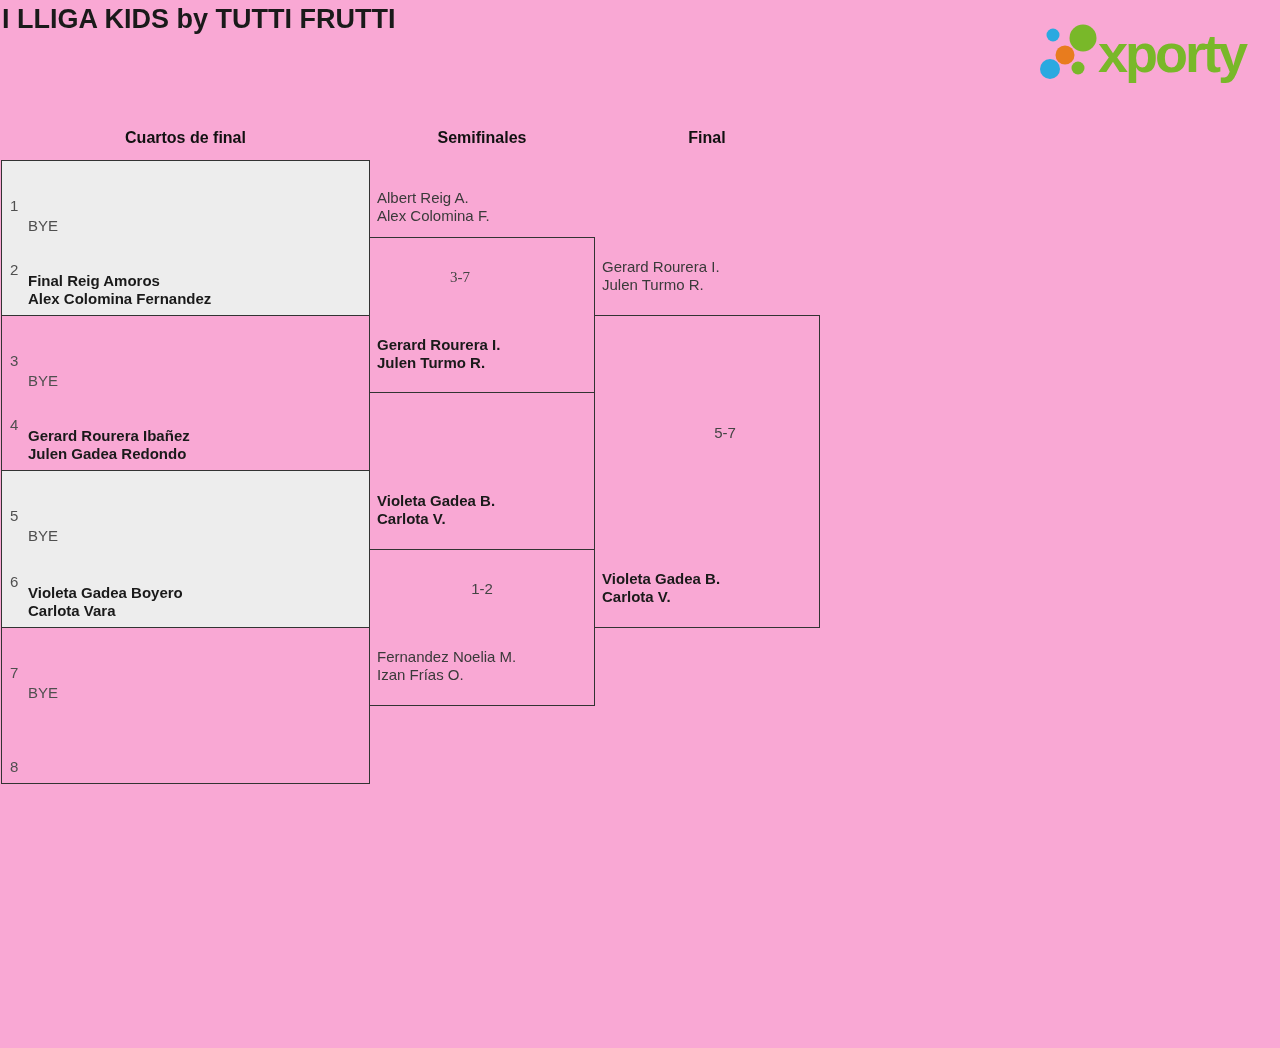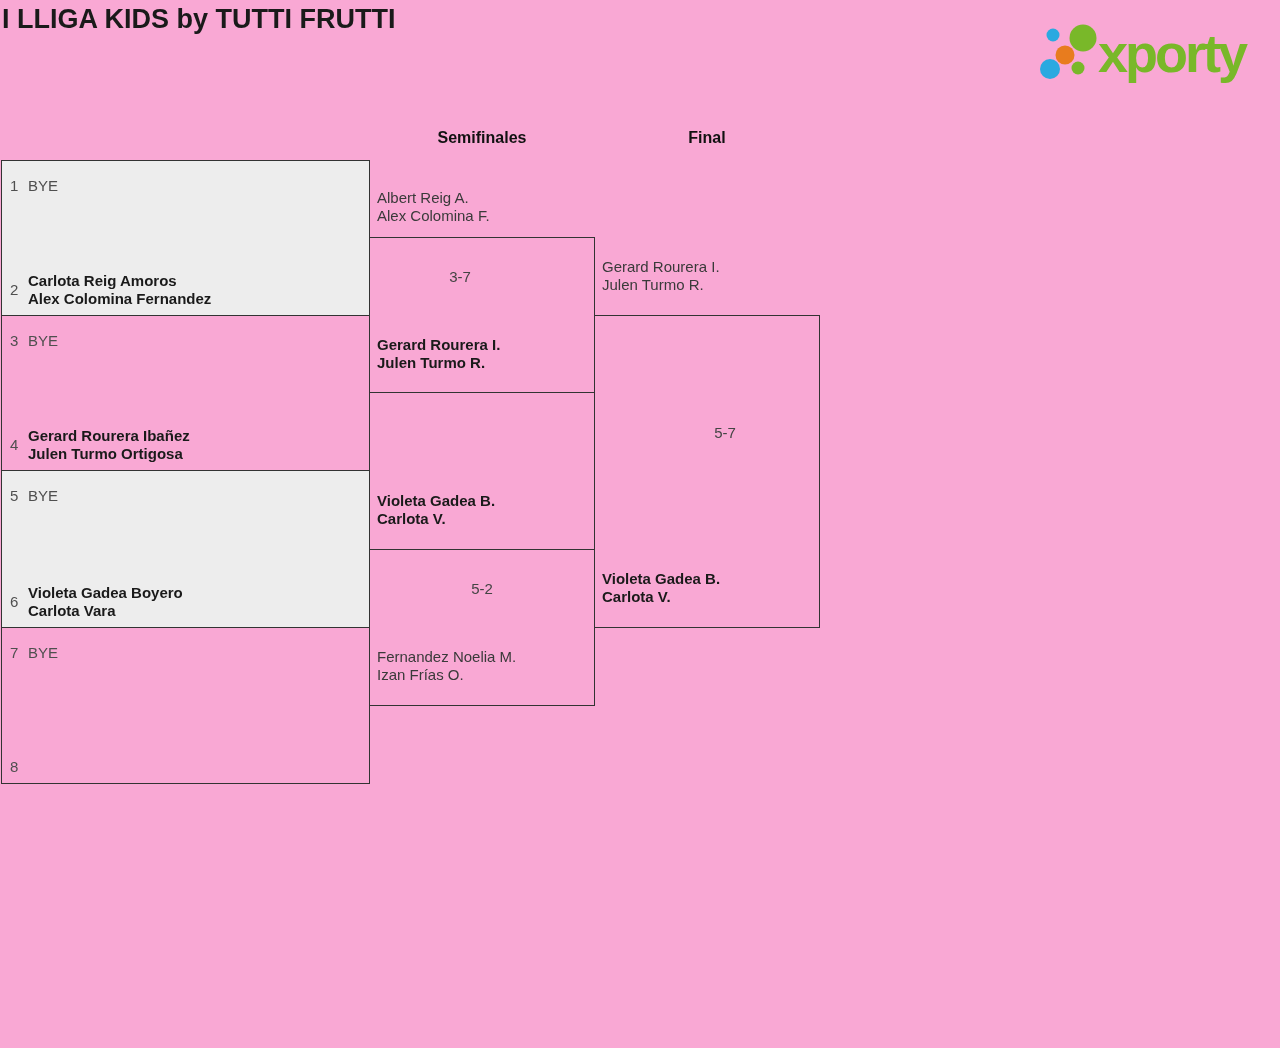--- a/index.html
+++ b/index.html
@@ -50,21 +50,21 @@
   .row { position: absolute; left: 8px; display: flex; align-items: center; }
   .row-top { top: 16px; }
   .row-bottom { bottom: 7px; }
   .seed {
     width: 18px;
     flex: 0 0 18px;
     font-size: 15px;
     color: #4f4f4f;
     line-height: 18px;
   }
-  .name { font-size: 15px; line-height: 18px; color: #262626; }
+  .name { font-size: 15px; line-height: 18px; color: #262626; margin-top: 40px; }
   .bye { color: #4f4f4f; }
   .strong { font-weight: 700; color: #1a1a1a; }
   .regular { font-weight: 400; color: #3a3a3a; }
 
   .pair { position: absolute; font-size: 15px; line-height: 18px; }
 
   .score {
     position: absolute;
     font-size: 15px;
     line-height: 16px;
@@ -83,47 +83,48 @@
     <svg width="230" height="76" viewBox="0 0 230 76">
       <circle cx="21" cy="27" r="6.5" fill="#2aa9e0"></circle>
       <circle cx="51" cy="30" r="13.5" fill="#79b829"></circle>
       <circle cx="33" cy="47" r="9.5" fill="#e87c1e"></circle>
       <circle cx="18" cy="61" r="10" fill="#2aa9e0"></circle>
       <circle cx="46" cy="60" r="6.5" fill="#79b829"></circle>
       <text x="66" y="64" font-size="54" font-weight="bold" letter-spacing="-3" font-family="Liberation Sans, sans-serif" fill="#79b829">xporty</text>
     </svg>
   </div>
 
+  <div class="round-header" style="left: 1px; width: 369px;">Cuartos de final</div>
   <div class="round-header" style="left: 369px; width: 226px;">Semifinales</div>
   <div class="round-header" style="left: 594px; width: 226px;">Final</div>
 
   <div class="box shaded" style="left: 1px; top: 160px; width: 369px; height: 156px;">
     <div class="row row-top">
       <span class="seed">1</span>
       <span class="name bye">BYE</span>
     </div>
     <div class="row row-bottom">
       <span class="seed">2</span>
       <span class="name strong">
-        <div>Carlota Reig Amoros</div>
+        <div>Final Reig Amoros</div>
         <div>Alex Colomina Fernandez</div>
       </span>
     </div>
   </div>
 
   <div class="box" style="left: 1px; top: 315px; width: 369px; height: 156px;">
     <div class="row row-top">
       <span class="seed">3</span>
       <span class="name bye">BYE</span>
     </div>
     <div class="row row-bottom">
       <span class="seed">4</span>
       <span class="name strong">
         <div>Gerard Rourera Ibañez</div>
-        <div>Julen Turmo Ortigosa</div>
+        <div>Julen Gadea Redondo</div>
       </span>
     </div>
   </div>
 
   <div class="box shaded" style="left: 1px; top: 470px; width: 369px; height: 158px;">
     <div class="row row-top">
       <span class="seed">5</span>
       <span class="name bye">BYE</span>
     </div>
     <div class="row row-bottom">
@@ -143,32 +144,32 @@
     <div class="row row-bottom">
       <span class="seed">8</span>
     </div>
   </div>
 
   <div class="pair regular" style="left: 377px; top: 189px;">
     <div>Albert Reig A.</div>
     <div>Alex Colomina F.</div>
   </div>
   <div class="box" style="left: 369px; top: 237px; width: 226px; height: 156px;"></div>
-  <div class="score" style="left: 369px; top: 269px; width: 182px;">3-7</div>
+  <div class="score" style="left: 369px; top: 269px; width: 182px; font-family: Liberation Serif, serif;">3-7</div>
   <div class="pair strong" style="left: 377px; top: 336px;">
     <div>Gerard Rourera I.</div>
     <div>Julen Turmo R.</div>
   </div>
 
   <div class="pair strong" style="left: 377px; top: 492px;">
     <div>Violeta Gadea B.</div>
     <div>Carlota V.</div>
   </div>
   <div class="box" style="left: 369px; top: 549px; width: 226px; height: 157px;"></div>
-  <div class="score" style="left: 369px; top: 581px; width: 226px;">5-2</div>
+  <div class="score" style="left: 369px; top: 581px; width: 226px;">1-2</div>
   <div class="pair regular" style="left: 377px; top: 648px;">
     <div>Fernandez Noelia M.</div>
     <div>Izan Frías O.</div>
   </div>
 
   <div class="pair regular" style="left: 602px; top: 258px;">
     <div>Gerard Rourera I.</div>
     <div>Julen Turmo R.</div>
   </div>
   <div class="box" style="left: 594px; top: 315px; width: 226px; height: 313px;"></div>

